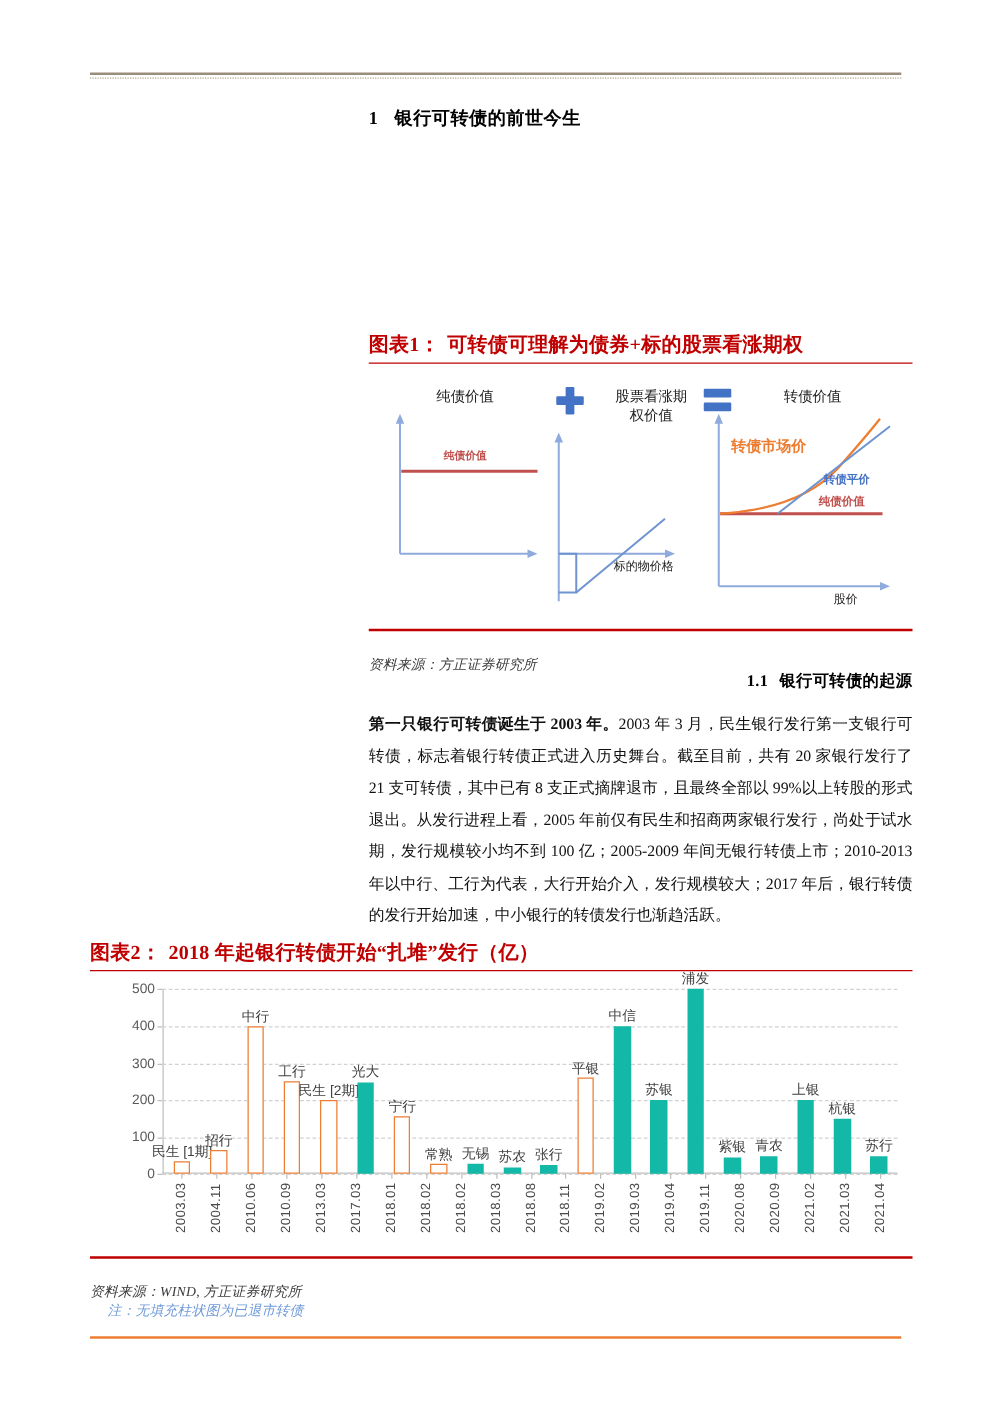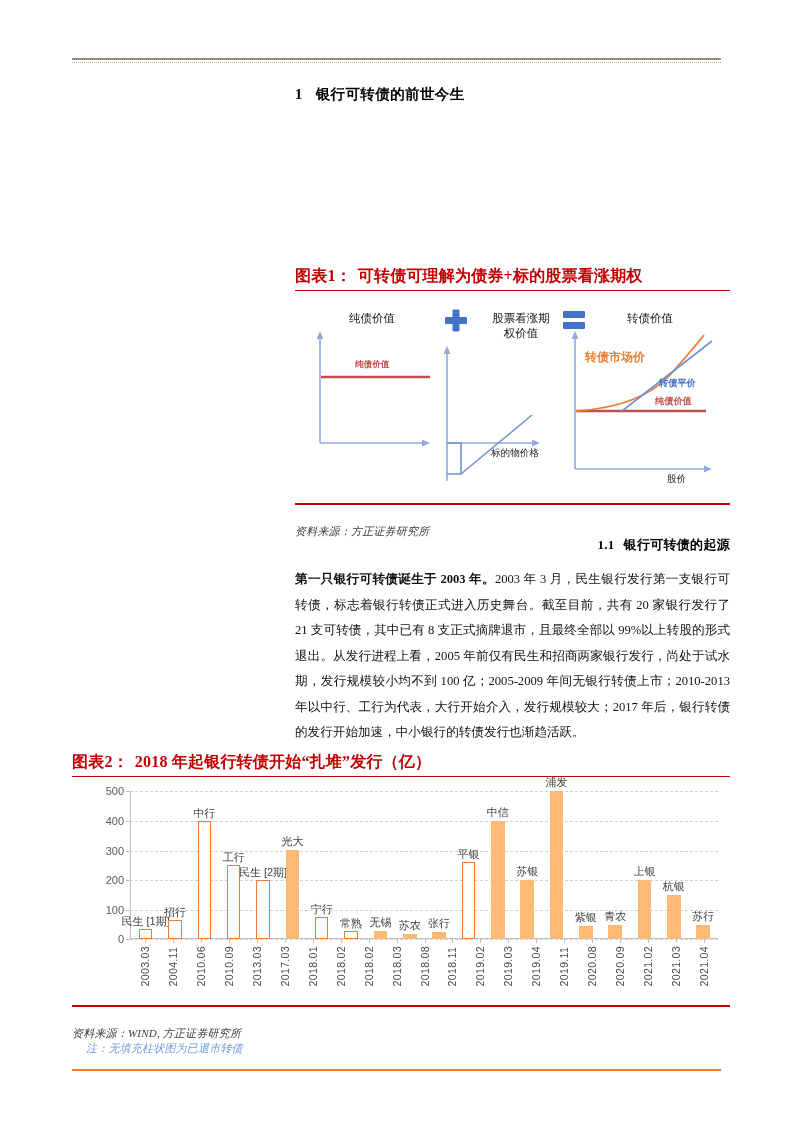--- a/index.html
+++ b/index.html
@@ -224,21 +224,21 @@
   .bar-slot {
     flex: 1 1 0;
     position: relative;
     height: 100%;
     display: flex;
     align-items: flex-end;
     justify-content: center;
   }
   .bar {
     width: 46%;
-    background: #fdba74;
+    background: #14b8a6;
     position: relative;
   }
   .bar.hollow {
     background: #ffffff;
     border: 1.6px solid #ed7d31;
     box-sizing: border-box;
   }
   .bar-label {
     position: absolute;
     bottom: 100%;
@@ -422,26 +422,26 @@
                 <div class="bar hollow" style="height: 74px;">
                   <div class="bar-label">工行</div>
                 </div>
               </div>
               <div class="bar-slot">
                 <div class="bar hollow" style="height: 59.2px;">
                   <div class="bar-label">民生 [2期]</div>
                 </div>
               </div>
               <div class="bar-slot">
-                <div class="bar" style="height: 89px;">
+                <div class="bar" style="height: 73px;">
                   <div class="bar-label">光大</div>
                 </div>
               </div>
               <div class="bar-slot">
-                <div class="bar hollow" style="height: 22px;">
+                <div class="bar hollow" style="height: 46px;">
                   <div class="bar-label">宁行</div>
                 </div>
               </div>
               <div class="bar-slot">
                 <div class="bar hollow" style="height: 8.88px;">
                   <div class="bar-label">常熟</div>
                 </div>
               </div>
               <div class="bar-slot">
                 <div class="bar" style="height: 8.88px;">

